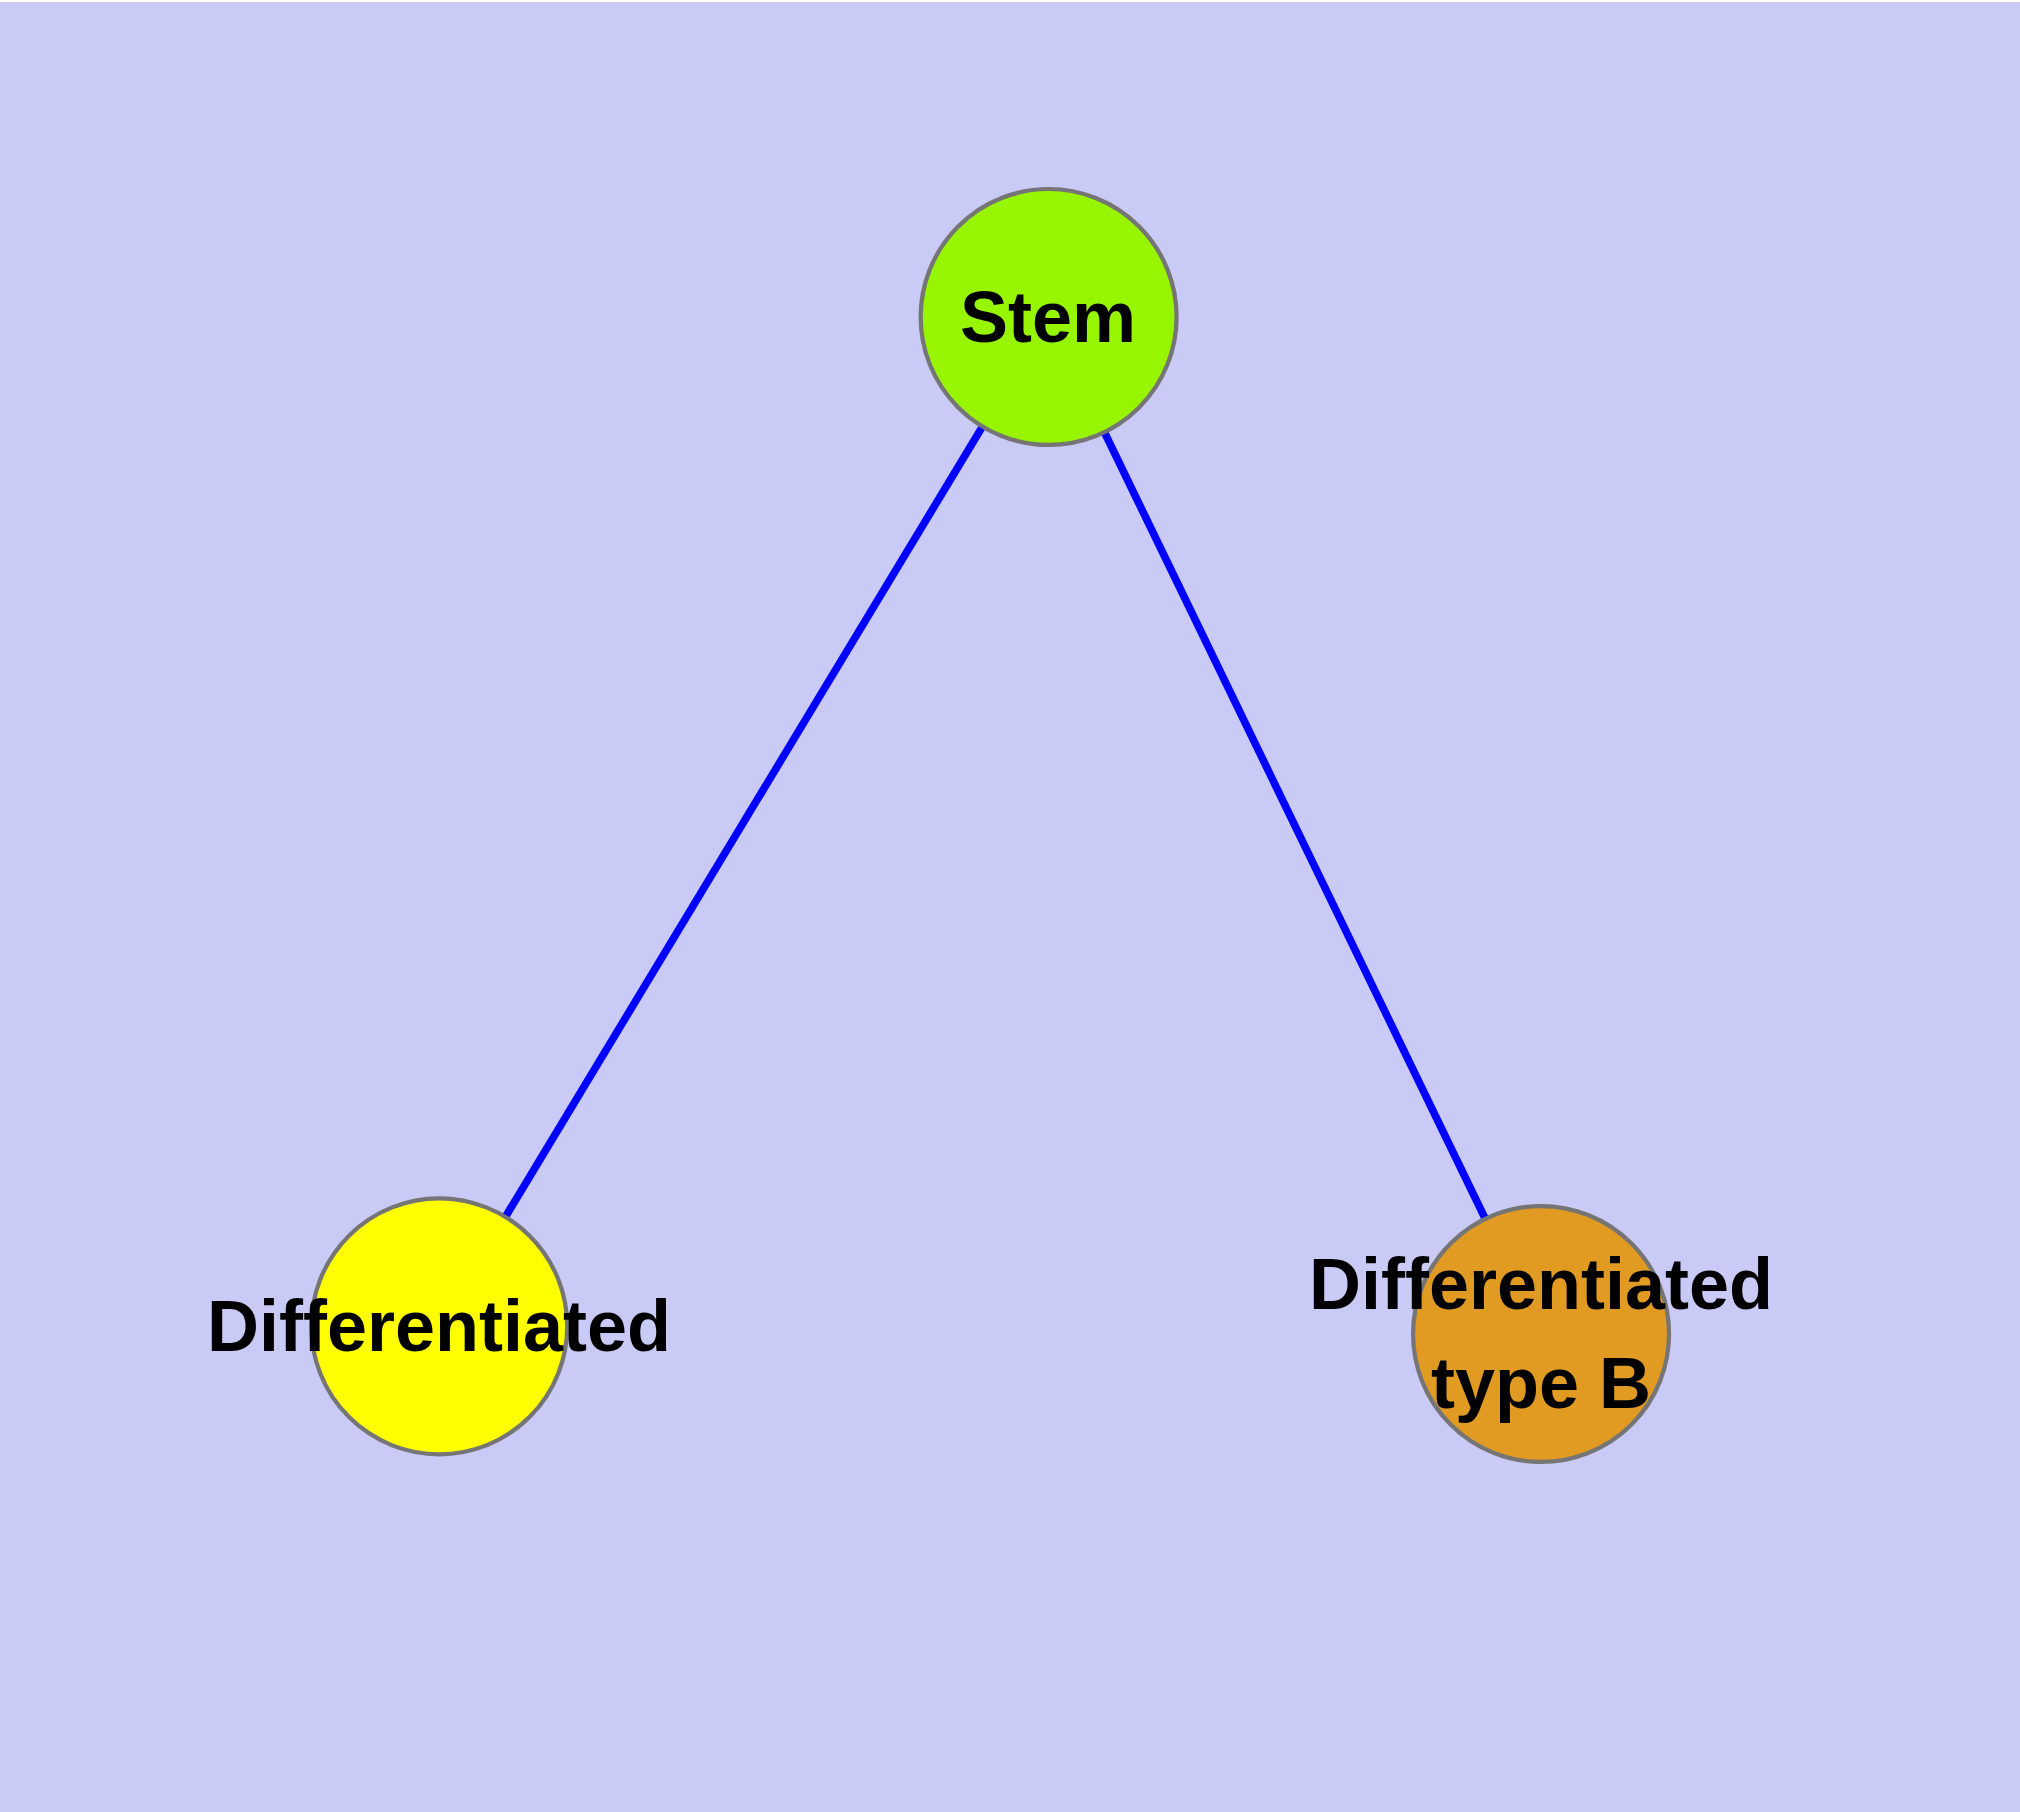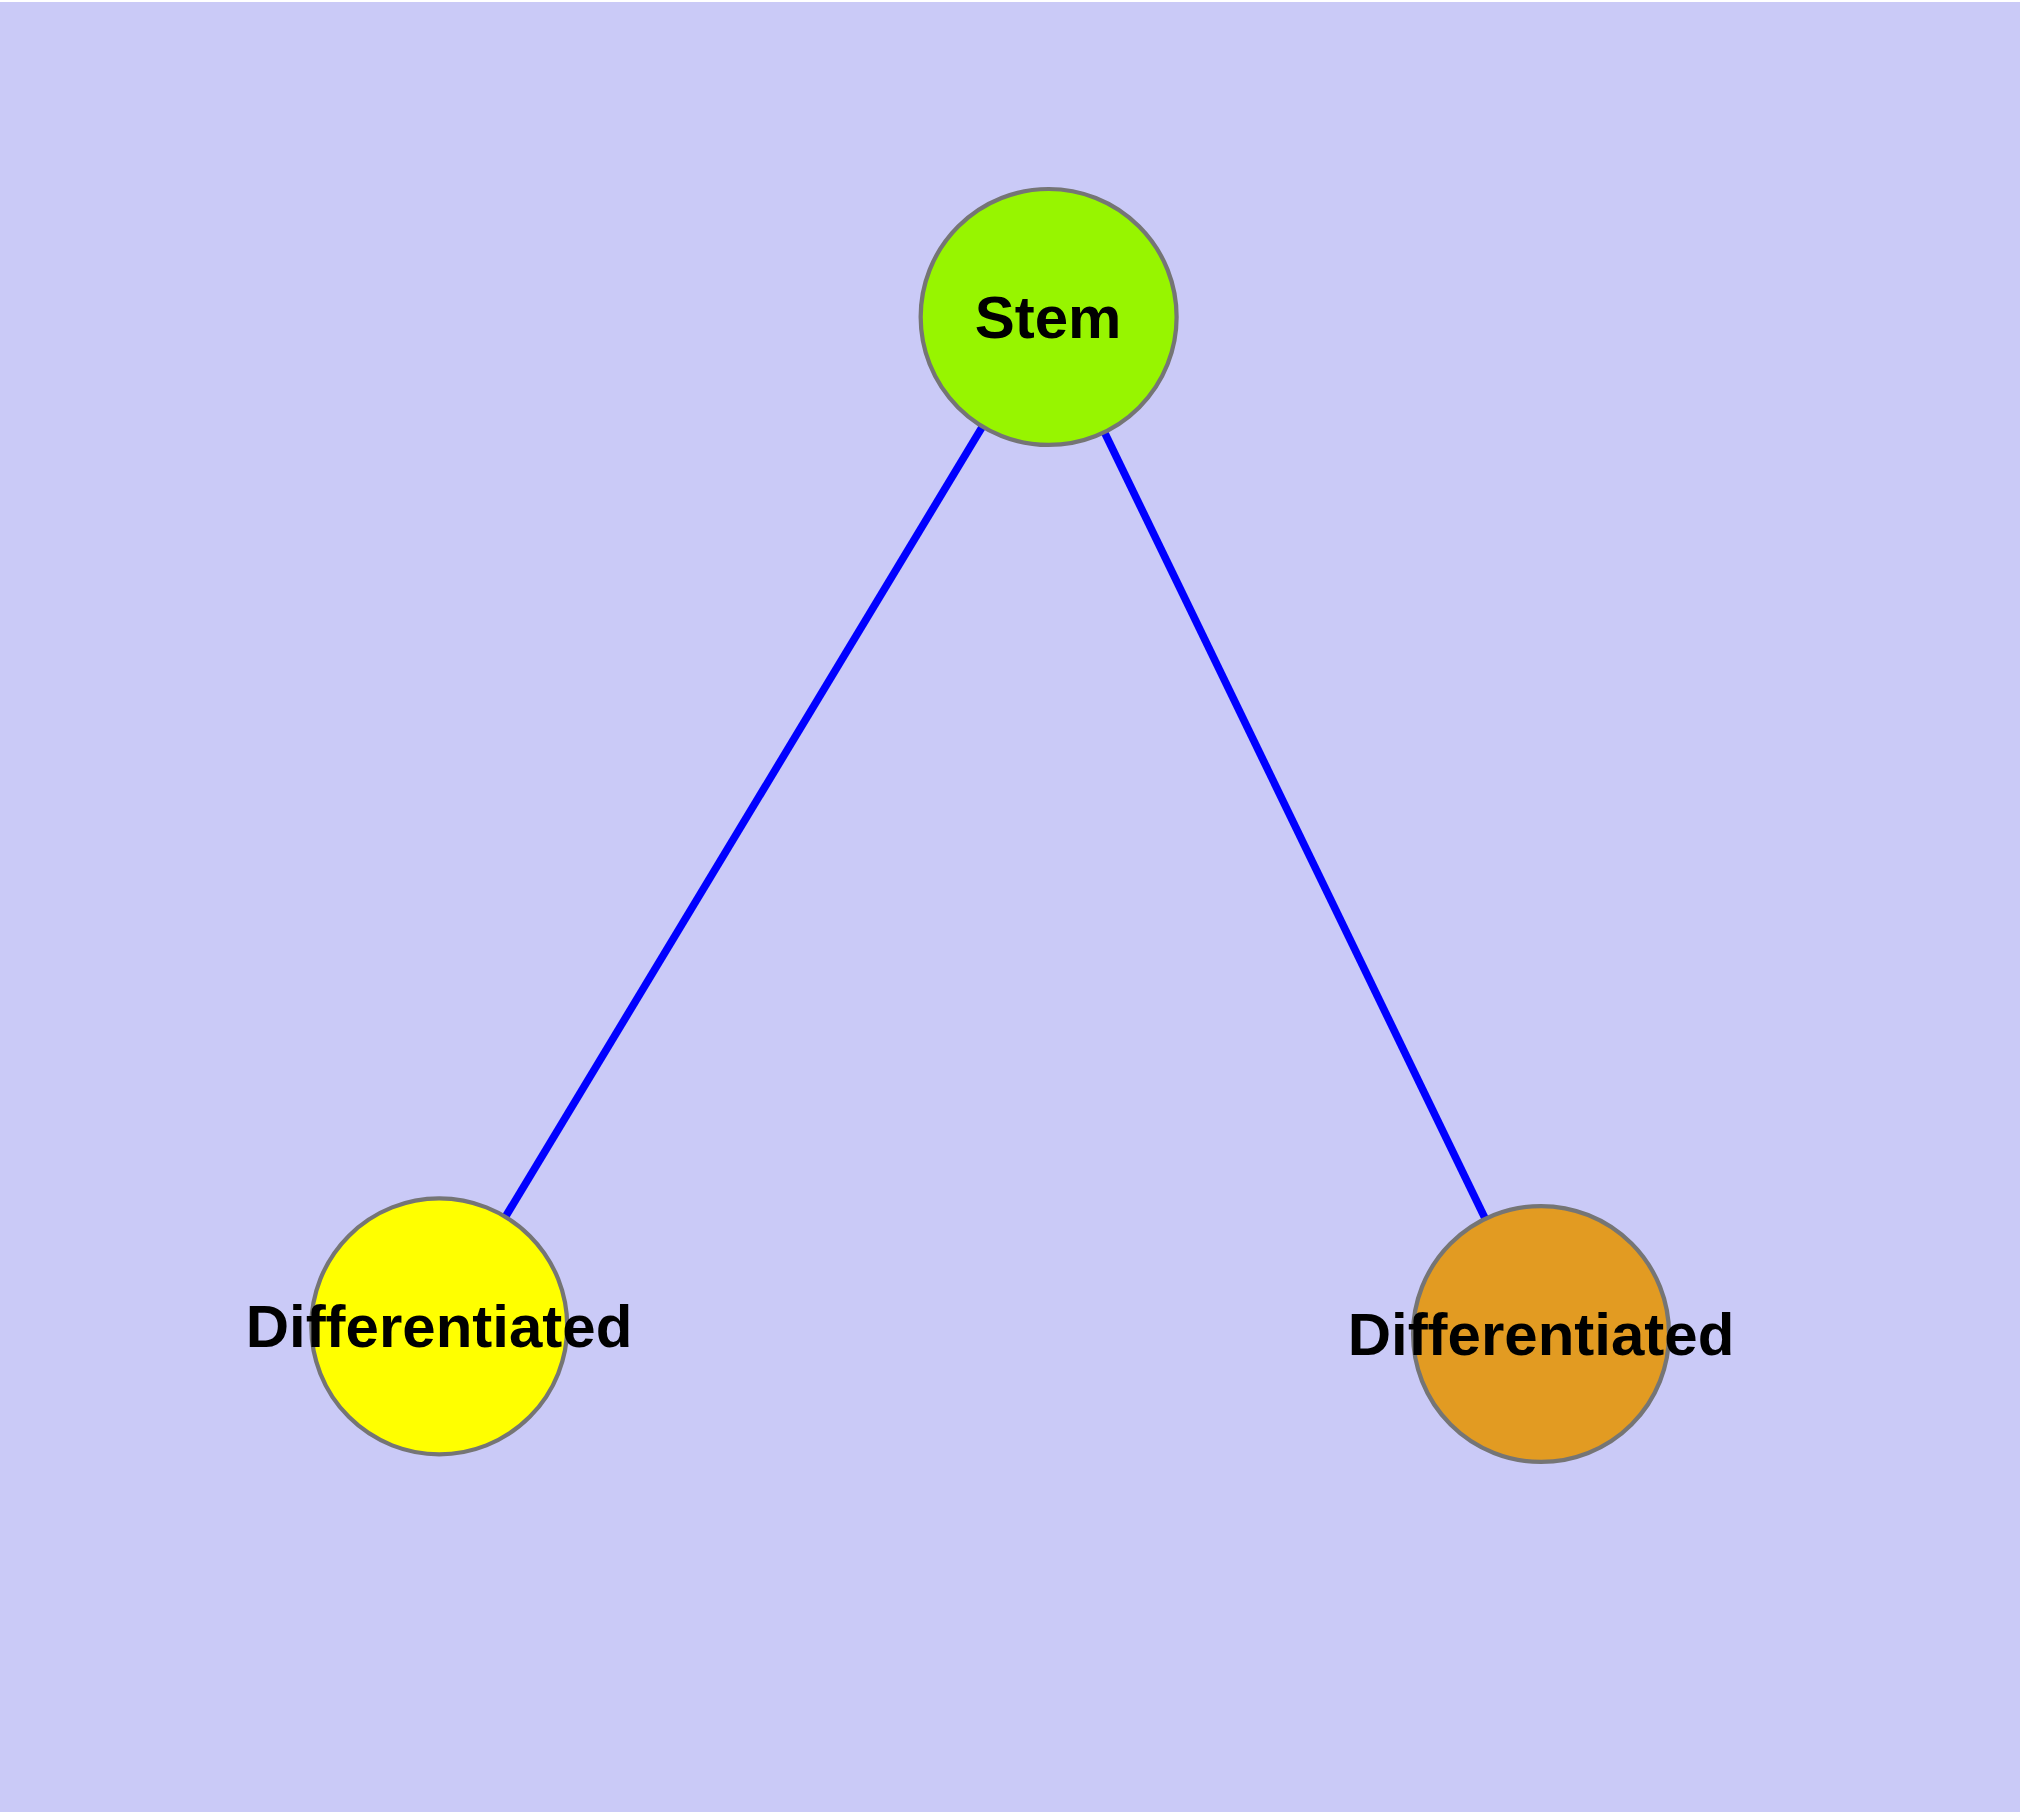--- a/index.html
+++ b/index.html
@@ -44,21 +44,21 @@
     width: 2021px;
     height: 1812px;
     pointer-events: none;
   }
   .node-label {
     position: absolute;
     transform: translate(-50%, -50%);
     text-align: center;
     color: #000000;
     font-weight: bold;
-    font-size: 60px;
+    font-size: 72px;
     line-height: 99px;
     white-space: nowrap;
     letter-spacing: 0px;
   }
   .label-line {
     display: block;
   }
 </style>
 </head>
 <body>
@@ -75,16 +75,17 @@
     </svg>
   <div class="labels-layer">
       <div class="node-label" style="left: 1048px; top: 317px; color: rgb(0, 0, 0);">
         <div class="label-line">Stem</div>
       </div>
       <div class="node-label" style="left: 439px; top: 1326px; color: rgb(0, 0, 0);">
         <div class="label-line">Differentiated</div>
       </div>
       <div class="node-label" style="left: 1541px; top: 1334px; color: rgb(0, 0, 0);">
         <div class="label-line">Differentiated</div>
+        <div class="label-line">type B</div>
       </div>
     </div>
 </div>
 
 
 </body></html>

